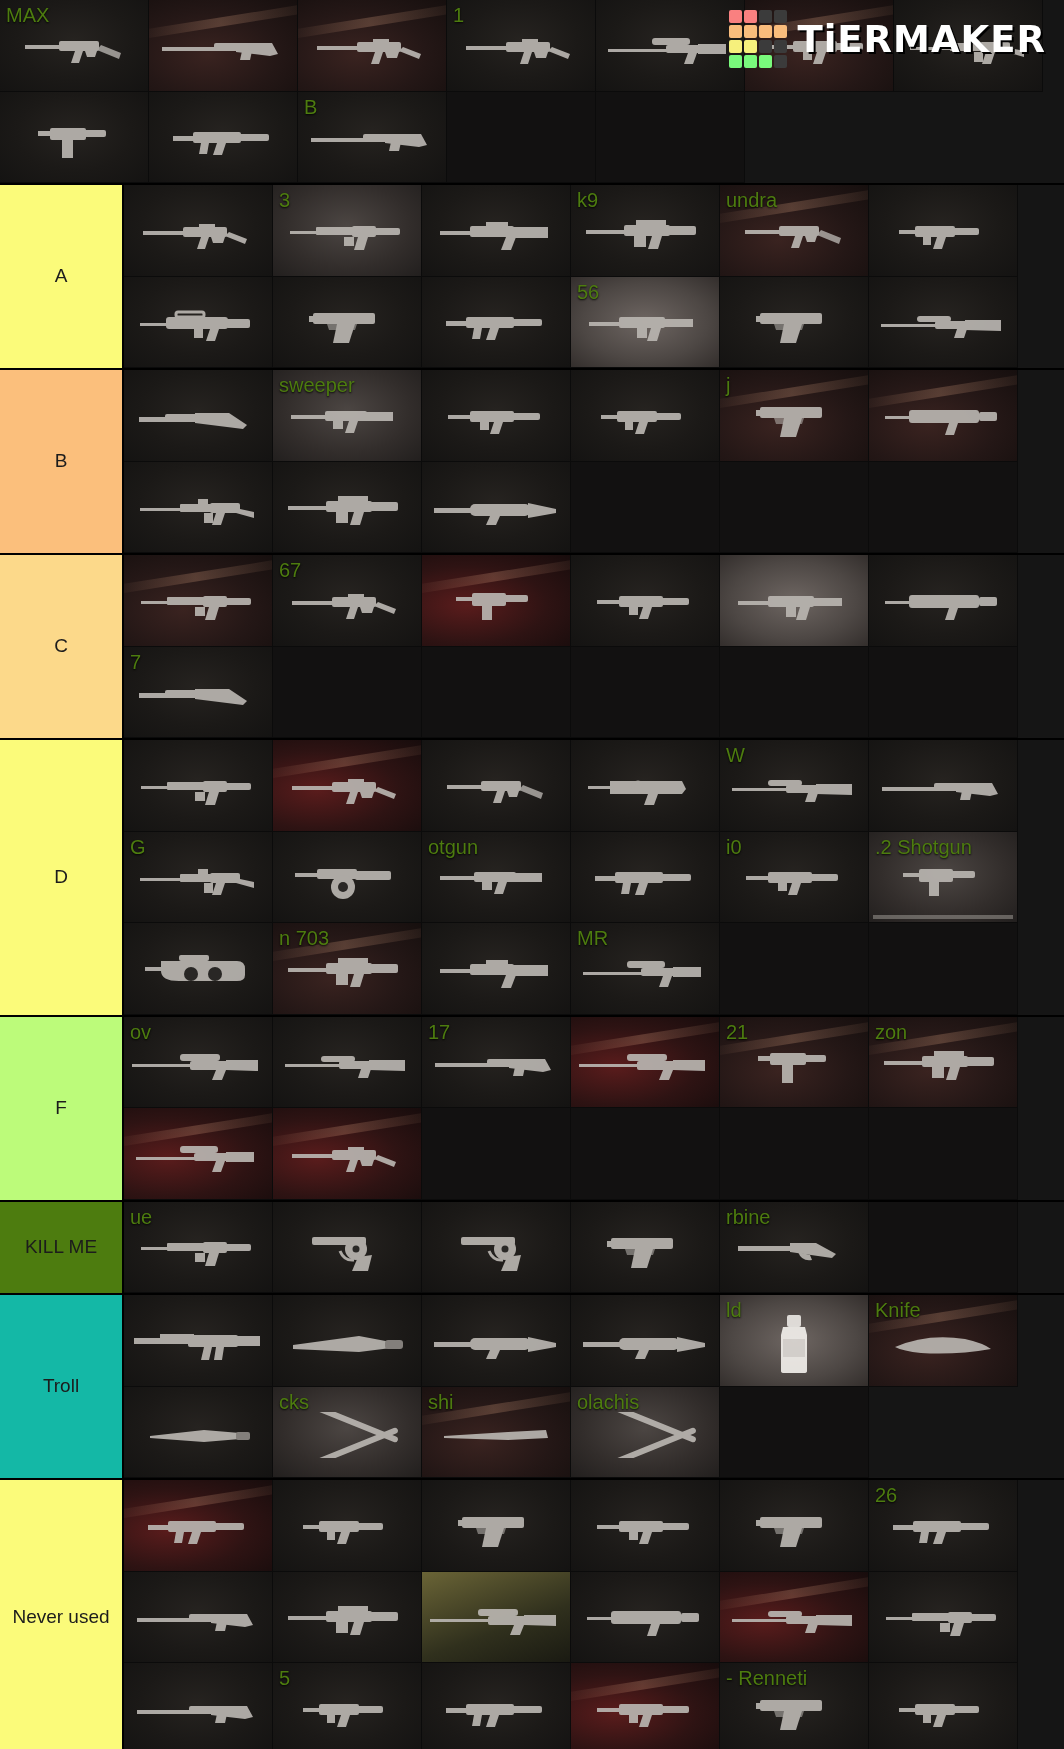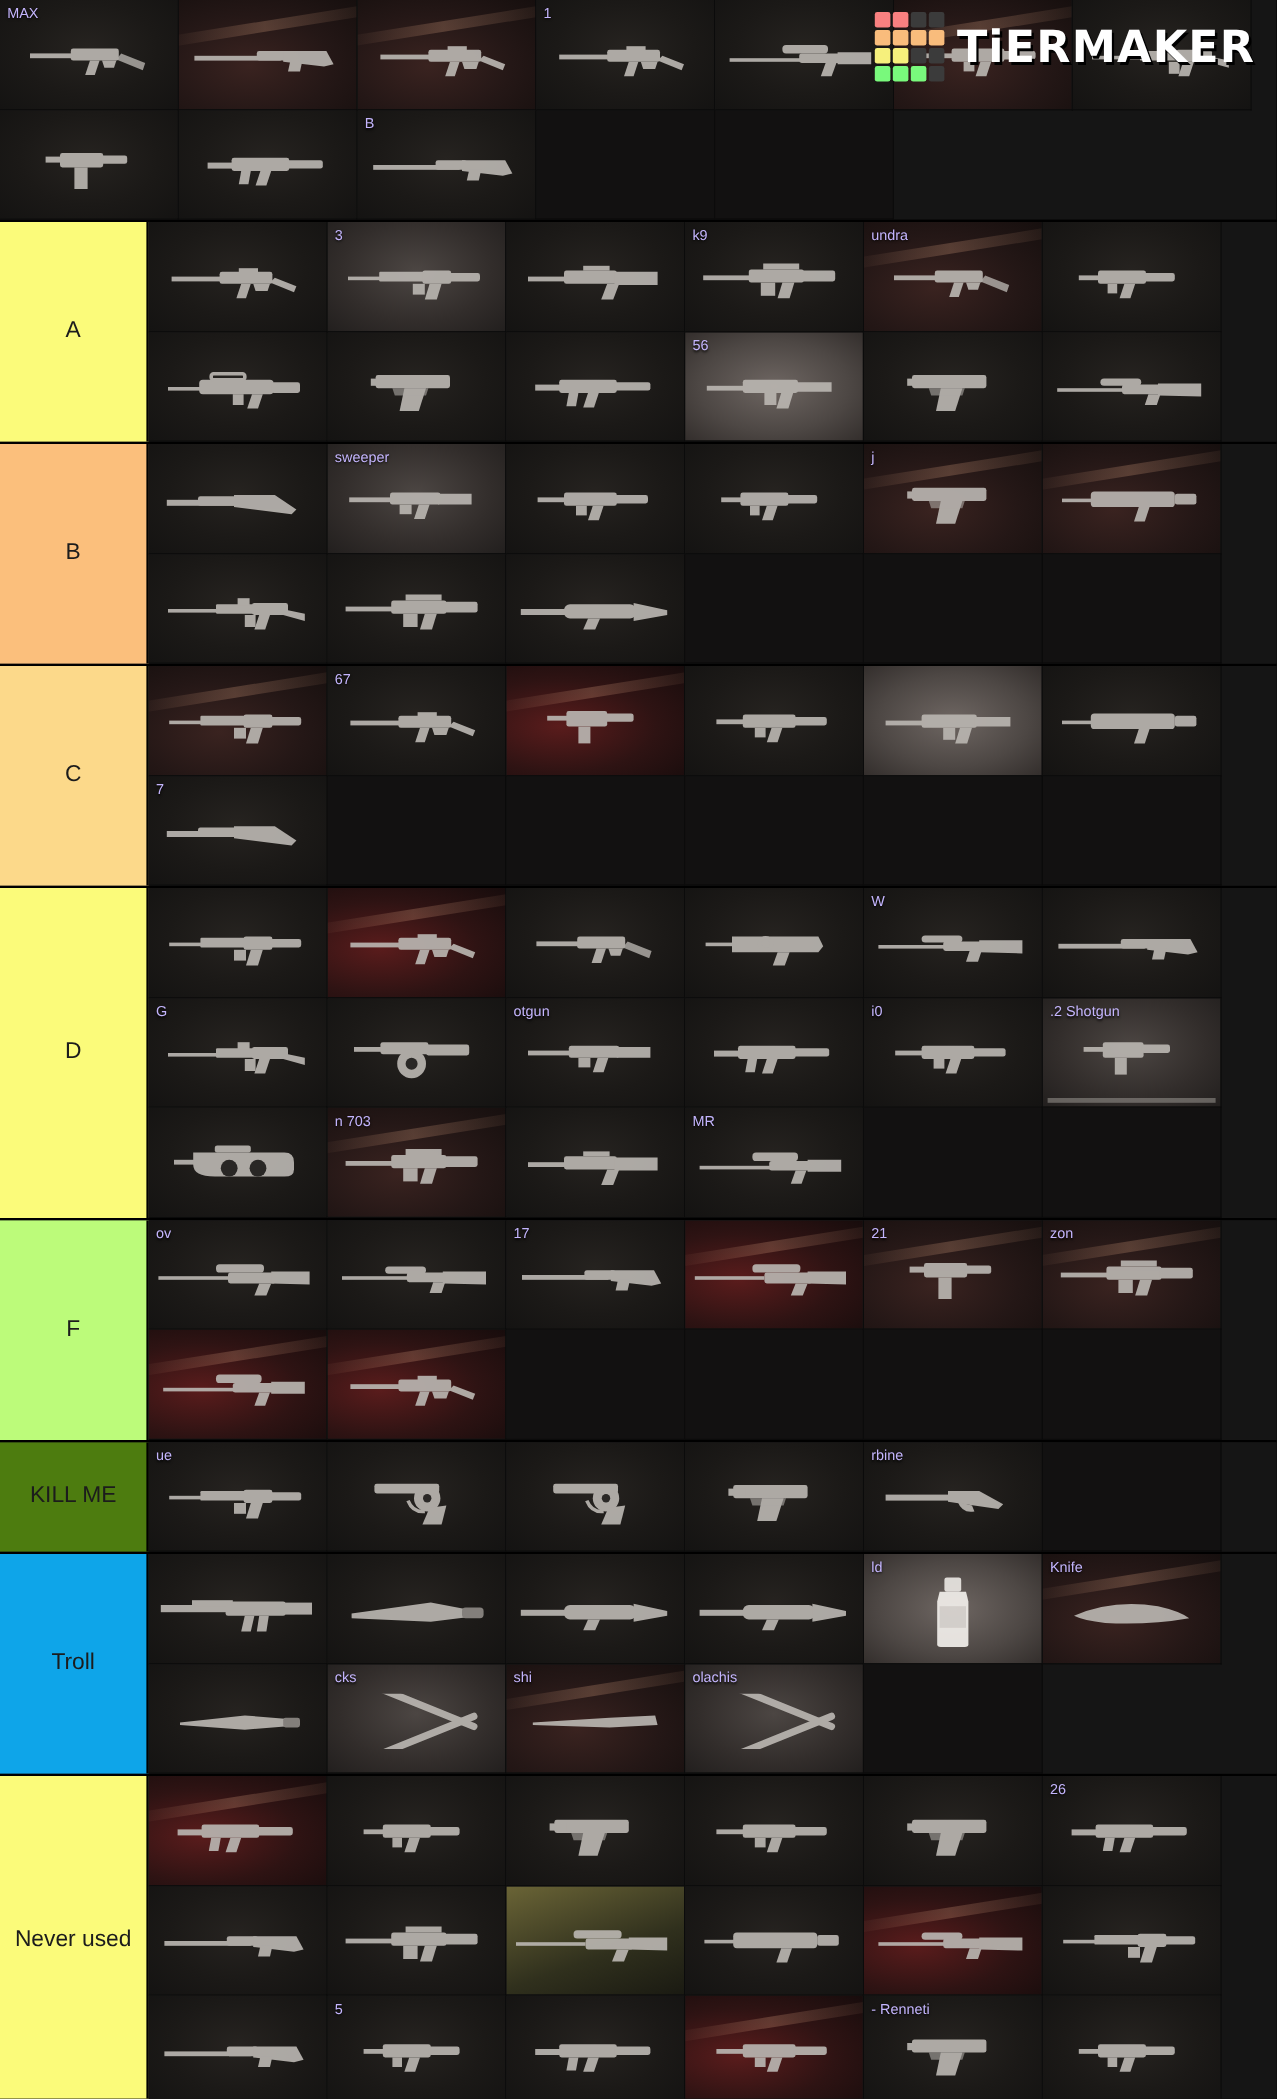--- a/index.html
+++ b/index.html
@@ -88,22 +88,22 @@
     width: 130%;
     height: 9px;
     background: linear-gradient(90deg, rgba(255,190,150,0) 0%, rgba(255,190,150,.22) 45%, rgba(255,190,150,0) 100%);
     transform: rotate(-9deg);
     pointer-events: none;
   }
   .cell .label {
     position: absolute;
     left: 6px;
     top: 4px;
-    font-size: 12px;
-    color: #c4b5fd;
+    font-size: 20px;
+    color: #4d7c0f;
     text-shadow: 0 1px 2px rgba(0,0,0,.9);
     white-space: nowrap;
     z-index: 3;
     pointer-events: none;
   }
   .cell .gun {
     position: absolute;
     left: 50%;
     top: 56%;
     transform: translate(-50%, -50%);
@@ -943,21 +943,21 @@
                 <path d="M66 20 Q70 30 80 28 L78 23Z" fill="#b9b5b0"></path>
               </svg></div>
             <div class="label">rbine</div>
           </div>
           <div class="cell empty">
             <div class="bg"></div>
           </div>
         </div>
       </div>
       <div class="tier-row">
-        <div class="tier-label" style="background: #0ea5e9;">Troll</div>
+        <div class="tier-label" style="background: #14b8a6;">Troll</div>
         <div class="tier-items">
           <div class="cell ">
             <div class="bg"></div>
             <div class="gun"><svg width="136" height="44" viewBox="0 0 136 44">
                 <rect x="4" y="16" width="56" height="6" fill="#b9b5b0"></rect>
                 <rect x="30" y="12" width="34" height="5" fill="#b9b5b0"></rect>
                 <rect x="58" y="13" width="50" height="12" rx="2" fill="#b9b5b0"></rect>
                 <path d="M104 14 L130 14 L130 24 L104 24Z" fill="#b9b5b0"></path>
                 <path d="M74 25 L71 38 L79 38 L82 25Z" fill="#b9b5b0"></path>
                 <path d="M86 25 L84 38 L92 38 L94 25Z" fill="#b9b5b0"></path>

